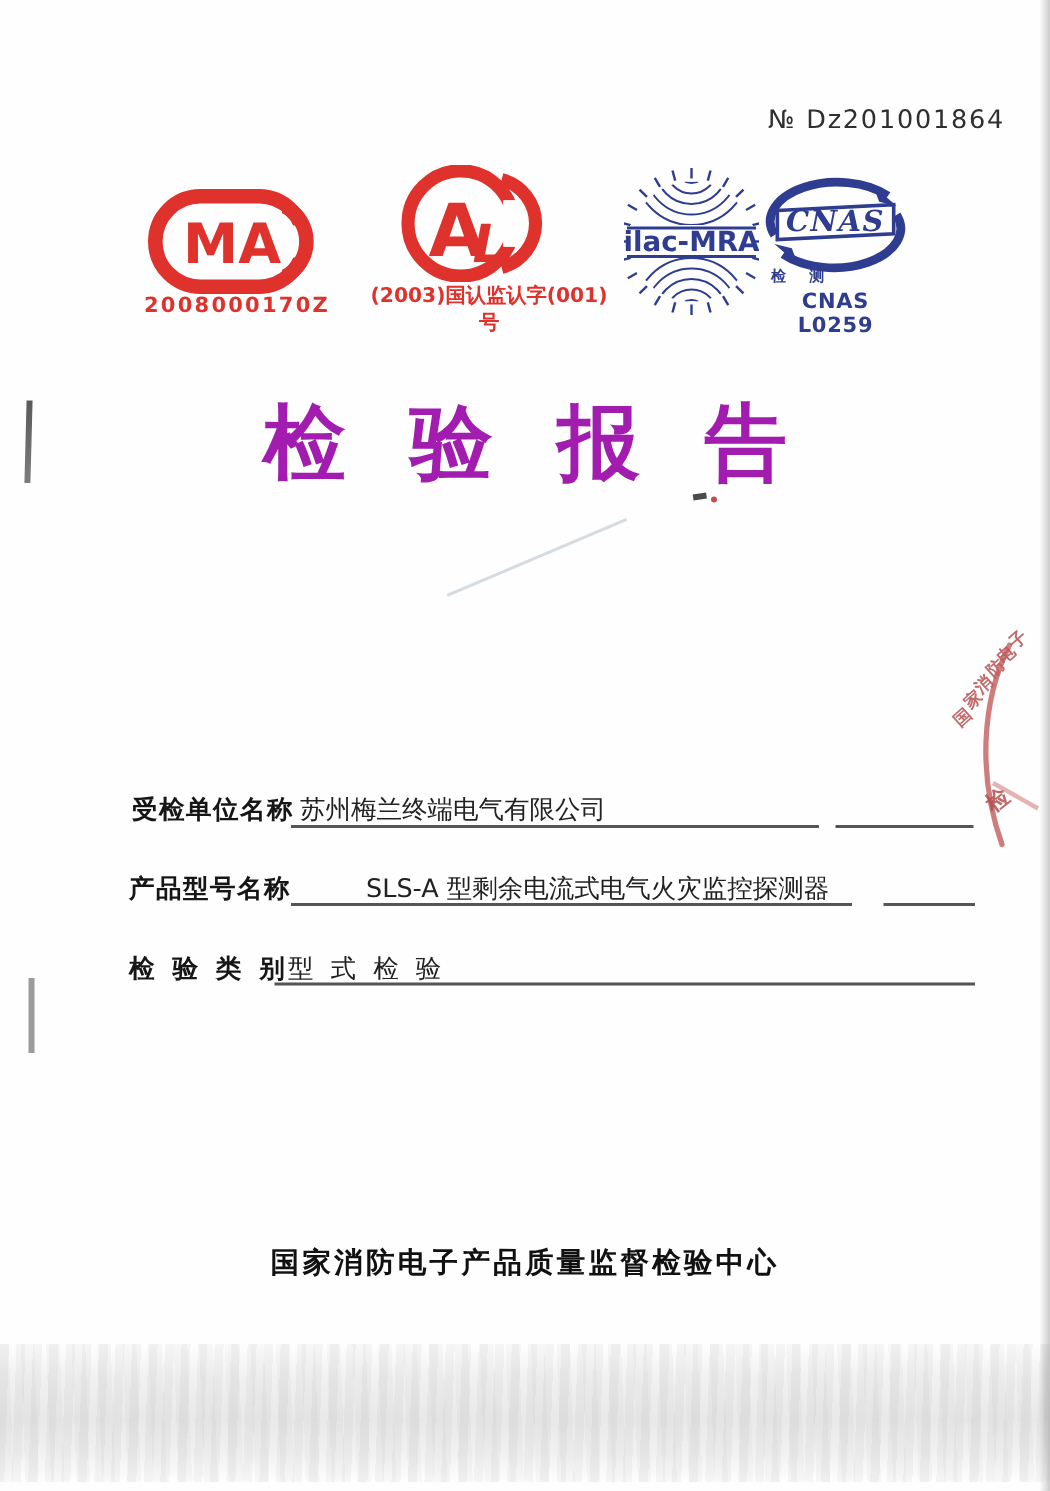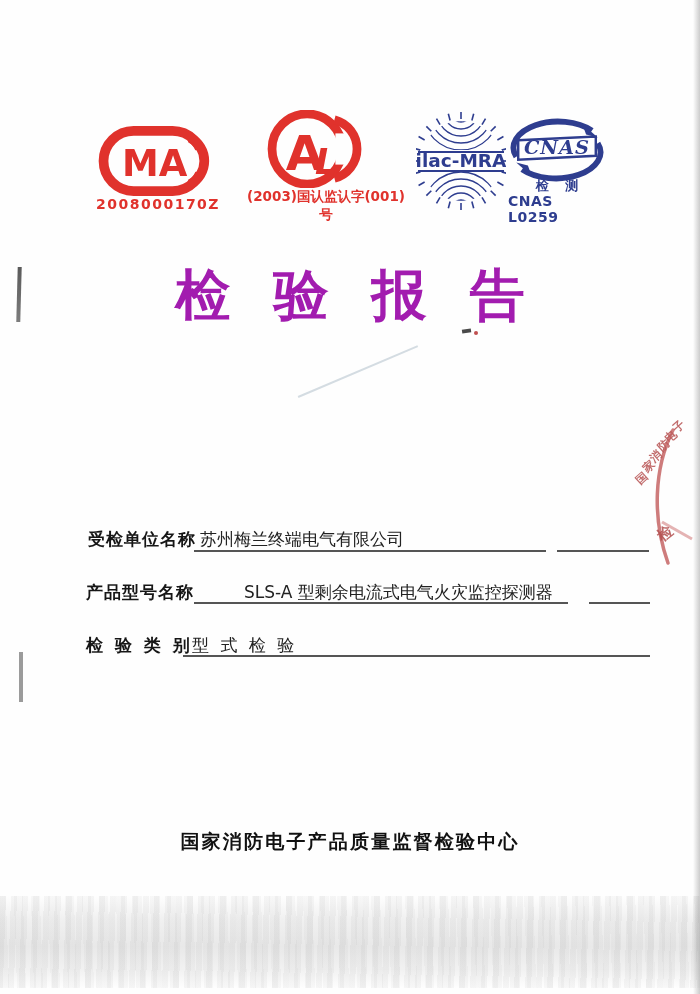--- a/index.html
+++ b/index.html
@@ -10,23 +10,23 @@
     color:#1c1c1c;
   }
   .abs{position:absolute;}
   
   .serial{left:512px; top:70px; font-size:17px; letter-spacing:1.2px; color:#2f2f2f; font-weight:500;}
   
   .cma-code{left:94px; top:196px; width:128px; text-align:center;
     color:#e0322c; font-size:14px; font-weight:bold; letter-spacing:1.5px;}
   .cal-code{left:243px; top:188px; width:166px; text-align:center;
     color:#e0322c; font-size:13.5px; font-weight:600;}
-  .cnas-cap1{left:508px; top:177px; width:98px; text-align:center;
-    color:#2e3d8f; font-size:13px; font-weight:bold; letter-spacing:6px; text-indent:6px;}
-  .cnas-cap2{left:508px; top:193px; width:98px; 
+  .cnas-cap1{left:508px; top:177px; width:98px; text-align:left;
+    color:#2e3d8f; font-size:10px; font-weight:bold; letter-spacing:6px; text-indent:6px;}
+  .cnas-cap2{left:508px; top:193px; width:98px; text-align:center;
     color:#2e3d8f; font-size:14px; font-weight:600; letter-spacing:.5px;}
   
   .title{left:0; right:0; top:268px; text-align:center;
     font-size:55px; font-weight:bold; letter-spacing:12px; text-indent:12px;
     color:#a21caf; line-height:1;}
   
   .field-label{font-size:17px; font-weight:bold; color:#161616; letter-spacing:1px; white-space:nowrap;}
   .field-value{font-size:17px; font-weight:500; color:#222; white-space:nowrap;}
   .lbl1{left:88px; top:528px;}  .val1{left:200px; top:528px;}
   .lbl2{left:86px; top:581px;}  .val2{left:198px; top:581px;margin-left:46px;}
@@ -57,20 +57,21 @@
       repeating-linear-gradient(88deg, rgba(130,130,130,.05) 0 9px, rgba(255,255,255,0) 9px 17px),
       linear-gradient(180deg, rgba(255,255,255,0) 0%, rgba(150,150,150,.13) 25%,
         rgba(140,140,140,.19) 55%, rgba(150,150,150,.12) 80%, rgba(255,255,255,0) 100%);}
   svg{display:block;}
 </style>
 </head>
 <body>
 
 <div class="page">
 
+  <div class="abs serial">№ Dz201001864</div>
 
   <svg class="abs" style="left:98px; top:126px;" width="118" height="70" viewBox="0 0 120 72">
     <rect x="5" y="5" width="102" height="62" rx="31" ry="31" fill="none" stroke="#e0322c" stroke-width="10"></rect>
     <rect x="95" y="25" width="25" height="22" fill="#fefefe"></rect>
     <path d="M 94 12 A 27 27 0 0 1 94 60" fill="none" stroke="#e0322c" stroke-width="10"></path>
     <text x="24" y="51" font-size="38" font-weight="800" fill="#e0322c" font-family="DejaVu Sans, sans-serif">MA</text>
   </svg>
   <div class="abs cma-code">2008000170Z</div>
 
   <svg class="abs" style="left:260px; top:110px;" width="104" height="78" viewBox="0 0 106 80">

